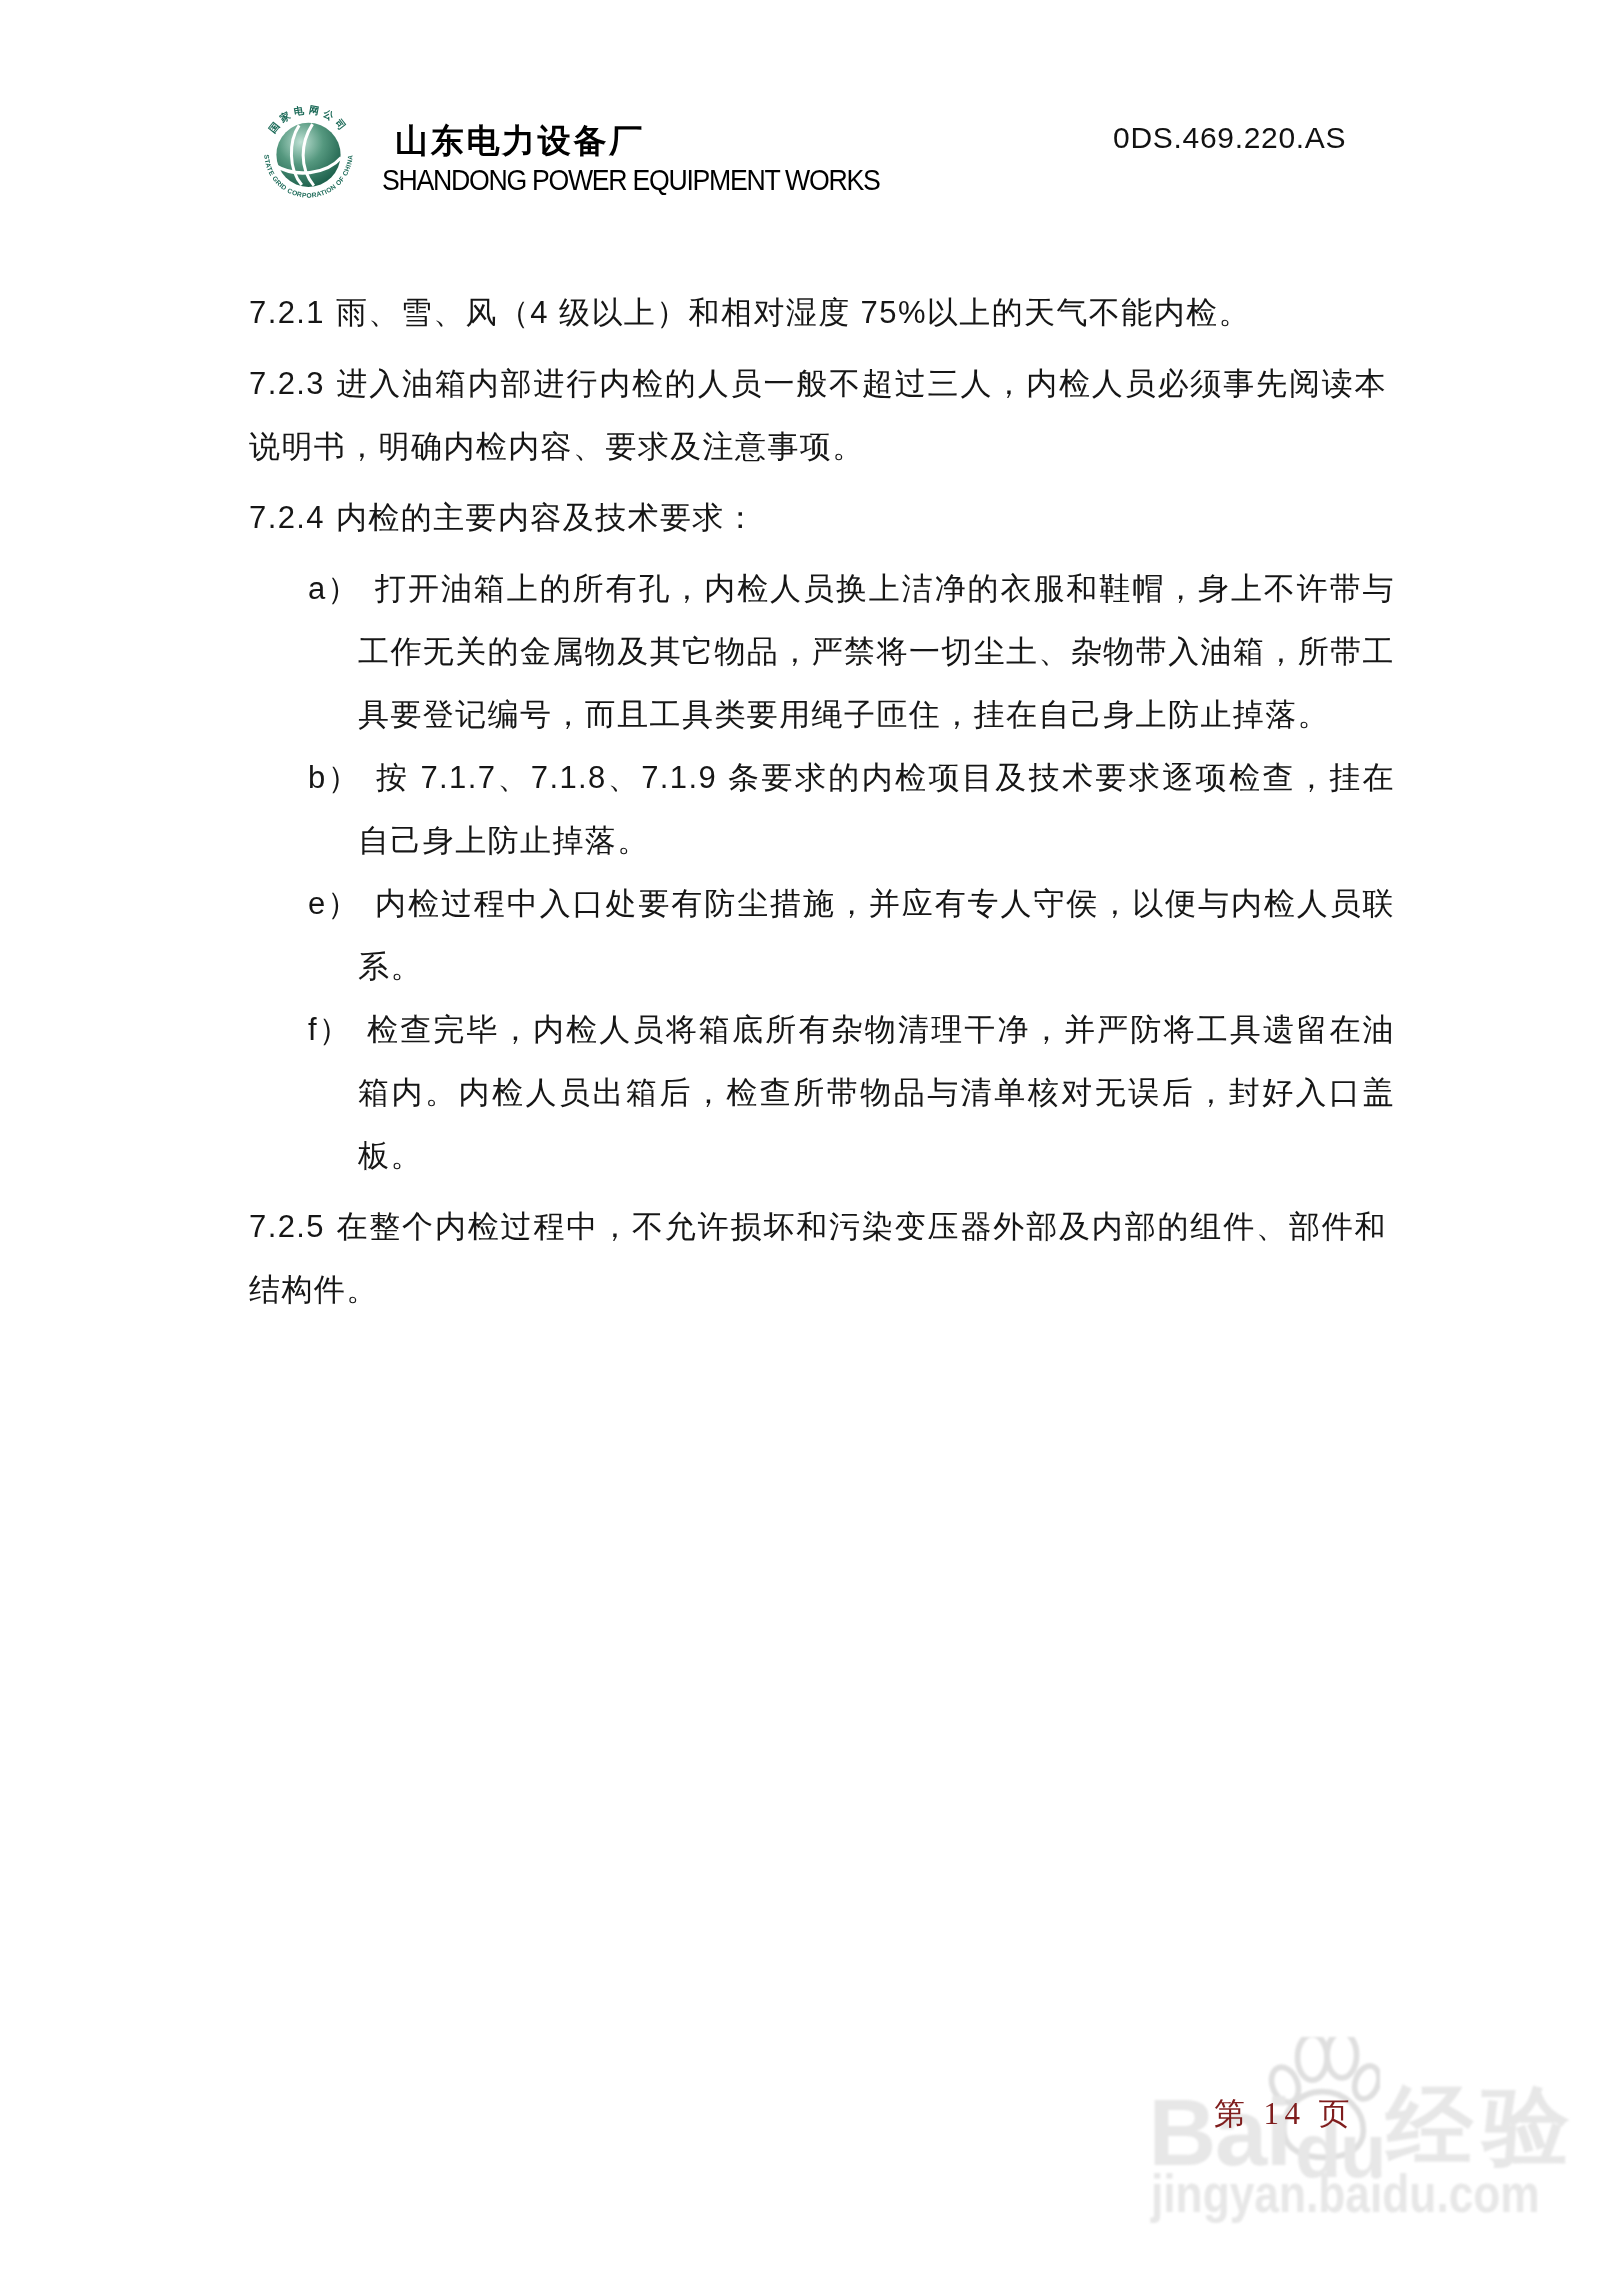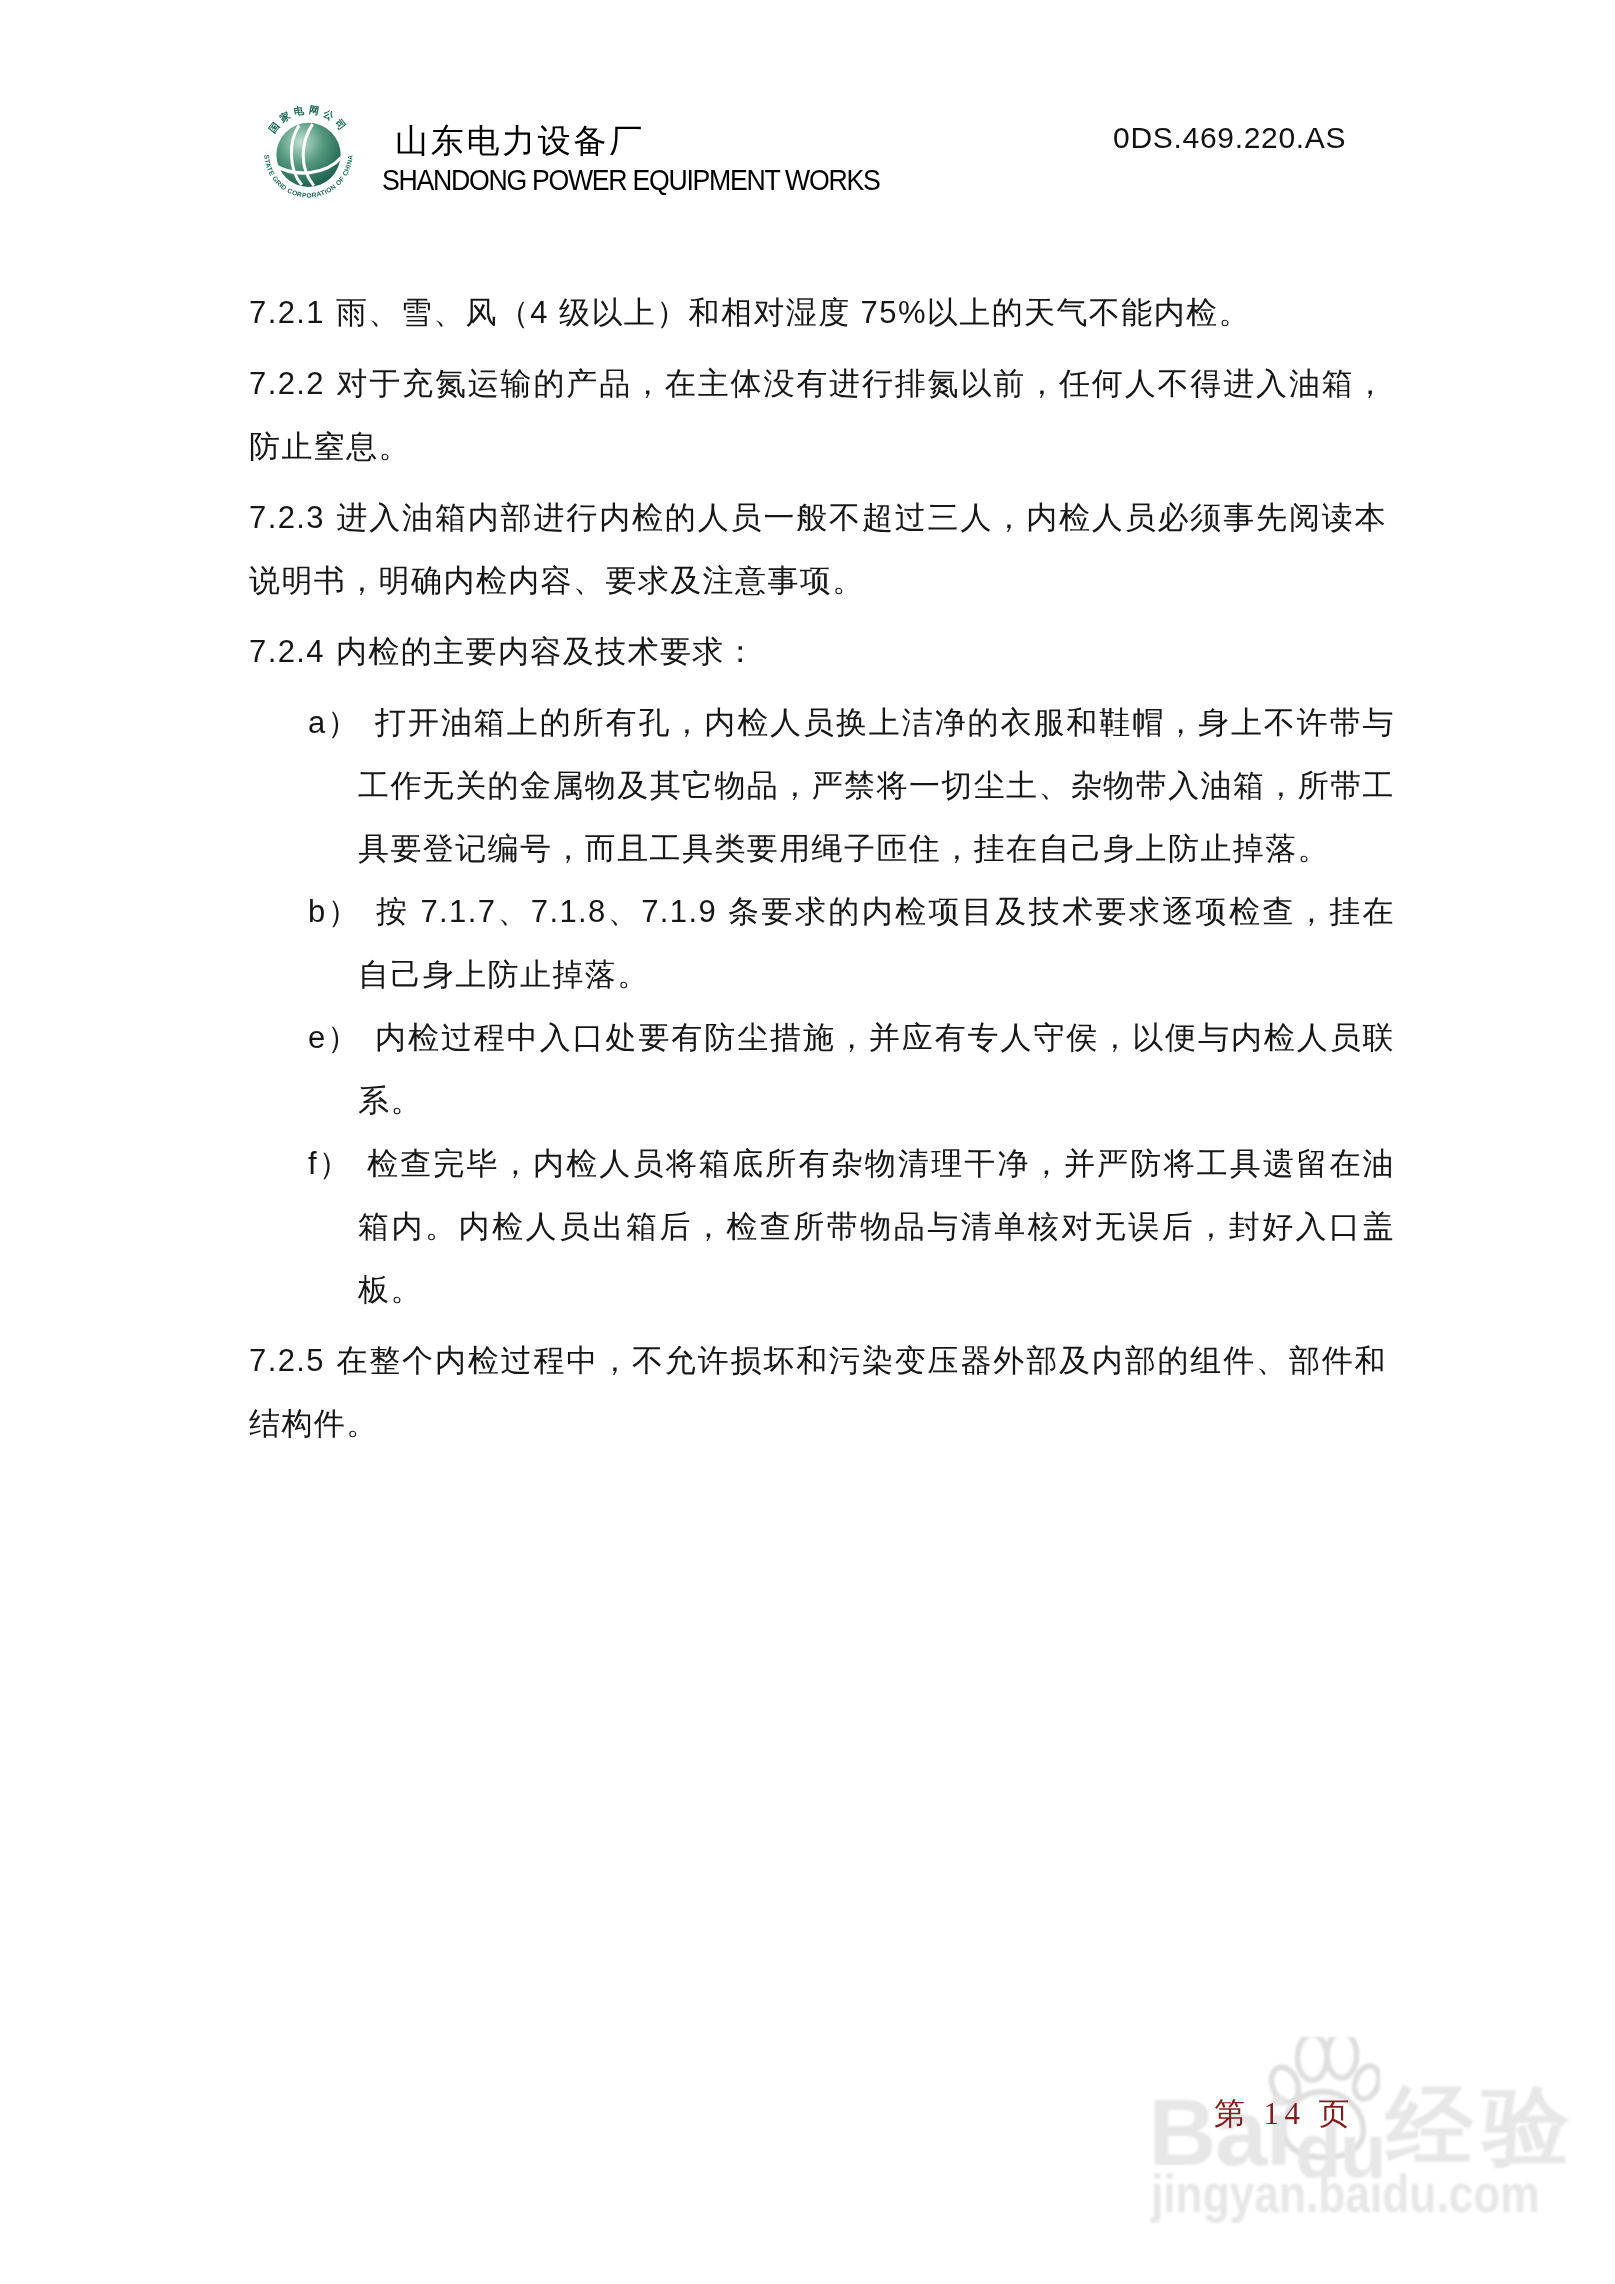--- a/index.html
+++ b/index.html
@@ -7,21 +7,21 @@
     position:relative; width:1616px; height:2284px;
     background:#ffffff; overflow:hidden;
     font-family:"Liberation Sans", sans-serif;
     color:#161616;
   }
 
   
   .logo { position:absolute; left:255px; top:100px; width:107px; height:107px; }
   .company-cn {
     position:absolute; left:395px; top:124px;
-    font-size:33px; font-weight:normal; letter-spacing:2.7px;
+    font-size:33px; font-weight:bold; letter-spacing:2.7px;
     line-height:1; color:#000; white-space:nowrap;
   }
   .company-en {
     position:absolute; left:382px; top:166px;
     font-size:29px; letter-spacing:-1.4px; line-height:1; color:#000;
     transform:scaleX(0.92); transform-origin:0 0; white-space:nowrap;
   }
   .doc-number {
     position:absolute; left:1113px; top:123px;
     font-size:30px; letter-spacing:0.7px; line-height:1; color:#121212;
@@ -86,21 +86,20 @@
       <textPath href="#arcBottom" startOffset="50%" text-anchor="middle">STATE GRID CORPORATION OF CHINA</textPath>
     </text>
   </svg>
 
   <div class="company-cn">山东电力设备厂</div>
   <div class="company-en">SHANDONG POWER EQUIPMENT WORKS</div>
   <div class="doc-number">0DS.469.220.AS</div>
 
   <main class="body-text">
     <div class="para"><span class="plabel">7.2.1</span><span>雨、雪、风（4 级以上）和相对湿度 75%以上的天气不能内检。</span></div>
-    <div class="para"><span class="plabel">7.2.2</span><span>对于充氮运输的产品，在主体没有进行排氮以前，任何人不得进入油箱，防止窒息。</span></div>
     <div class="para"><span class="plabel">7.2.3</span><span>进入油箱内部进行内检的人员一般不超过三人，内检人员必须事先阅读本说明书，明确内检内容、要求及注意事项。</span></div>
     <div class="para"><span class="plabel">7.2.4</span><span>内检的主要内容及技术要求：</span></div>
     <div class="item"><span class="plabel">a）</span><span>打开油箱上的所有孔，内检人员换上洁净的衣服和鞋帽，身上不许带与工作无关的金属物及其它物品，严禁将一切尘土、杂物带入油箱，所带工具要登记编号，而且工具类要用绳子匝住，挂在自己身上防止掉落。</span></div>
     <div class="item"><span class="plabel">b）</span><span>按 7.1.7、7.1.8、7.1.9 条要求的内检项目及技术要求逐项检查，挂在自己身上防止掉落。</span></div>
     <div class="item"><span class="plabel">e）</span><span>内检过程中入口处要有防尘措施，并应有专人守侯，以便与内检人员联系。</span></div>
     <div class="item"><span class="plabel">f）</span><span>检查完毕，内检人员将箱底所有杂物清理干净，并严防将工具遗留在油箱内。内检人员出箱后，检查所带物品与清单核对无误后，封好入口盖板。</span></div>
     <div class="para"><span class="plabel">7.2.5</span><span>在整个内检过程中，不允许损坏和污染变压器外部及内部的组件、部件和结构件。</span></div>
   </main>
 
   <div class="watermark">

